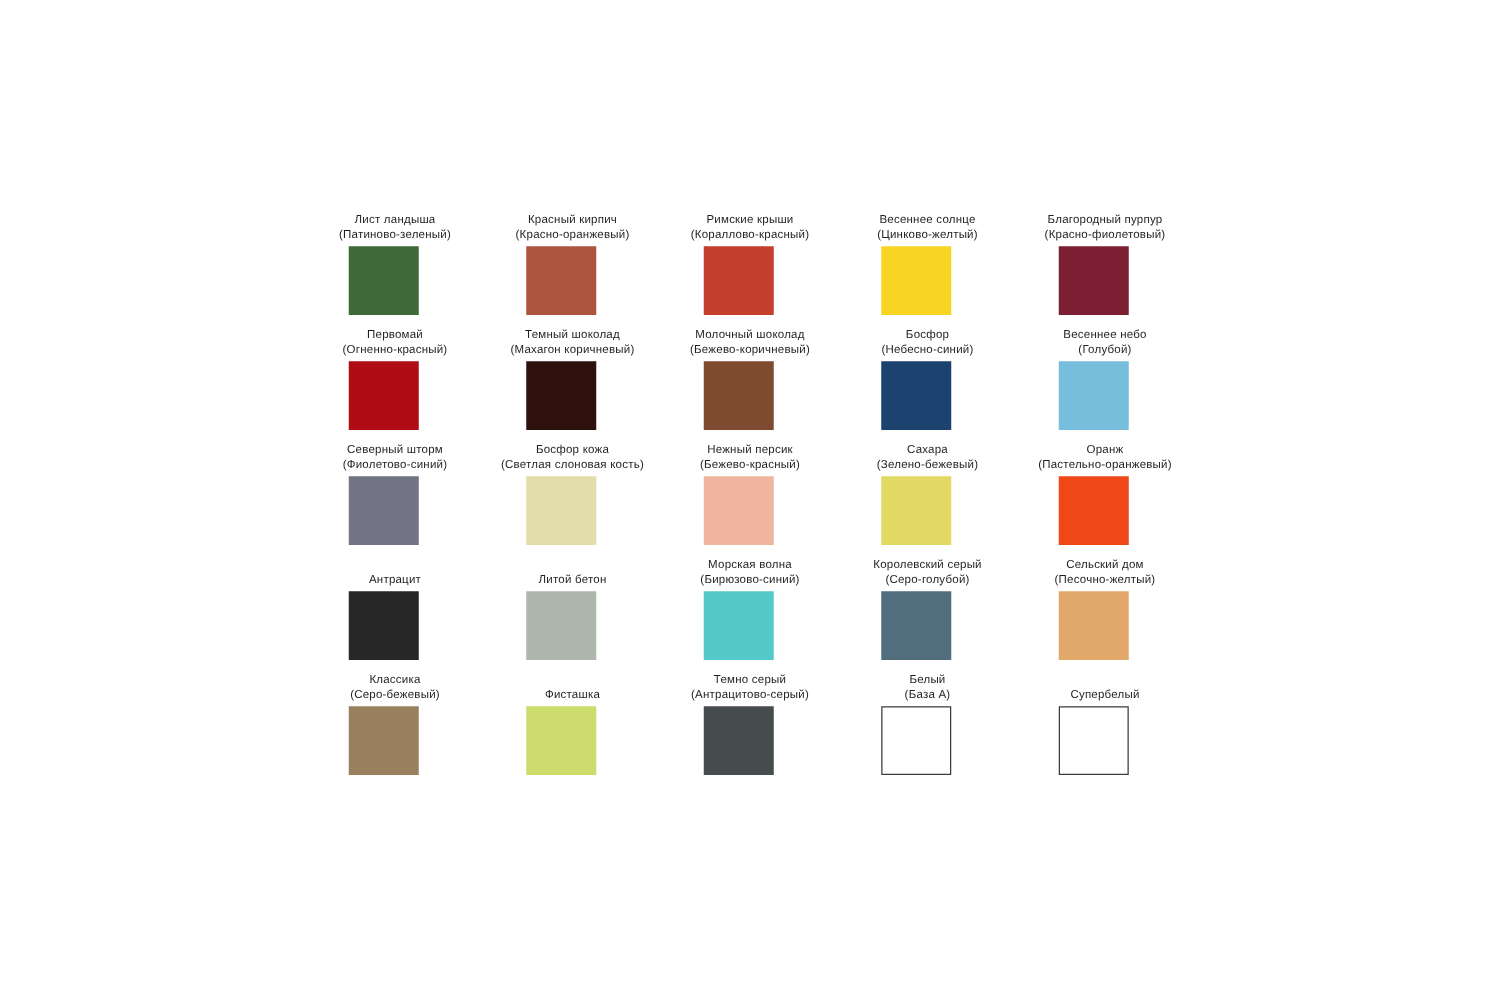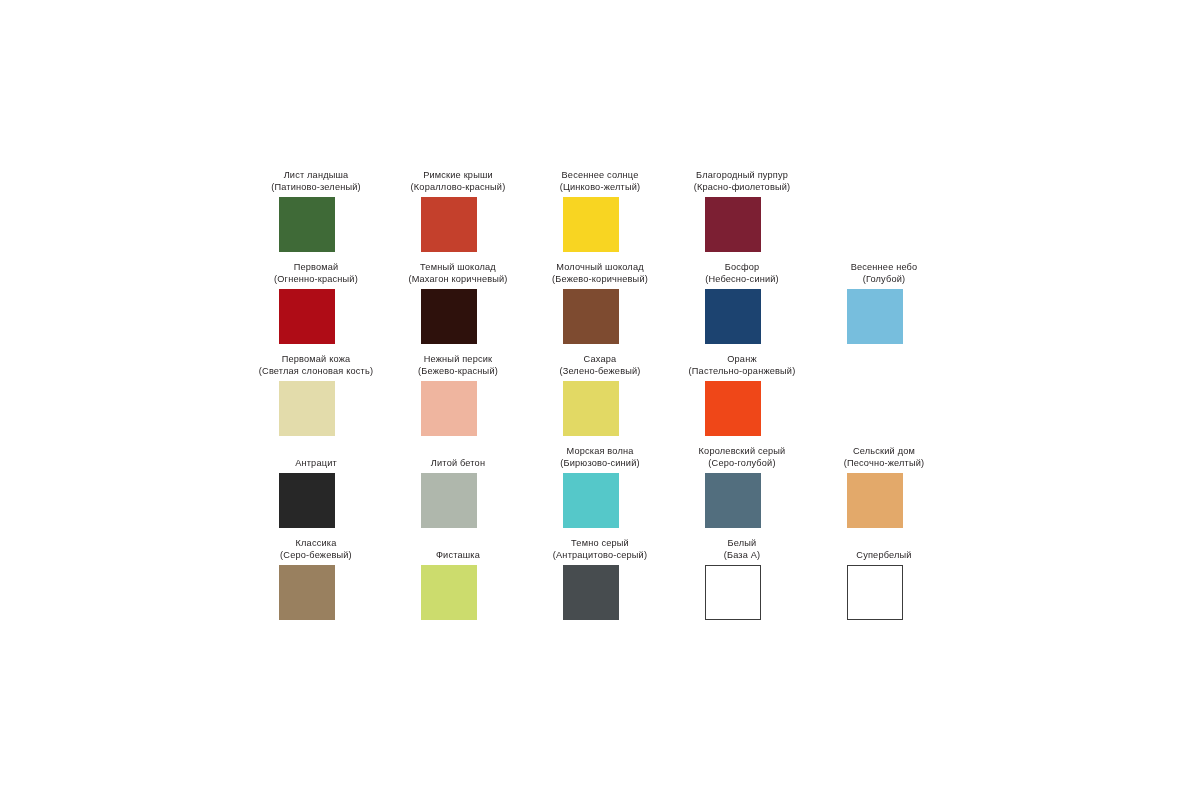--- a/index.html
+++ b/index.html
@@ -74,20 +74,27 @@
       <div class="palette-row">
         <div class="palette-cell">
           <div class="swatch-label">
             <span class="ln">Лист ландыша</span>
             <span class="ln">(Патиново-зеленый)</span>
           </div>
           <div class="swatch-chip" style="background: rgb(63, 106, 55);"></div>
         </div>
         <div class="palette-cell">
           <div class="swatch-label">
+            <span class="ln">Красный кирпич</span>
+            <span class="ln">(Красно-оранжевый)</span>
+          </div>
+          <div class="swatch-chip" style="background: rgb(172, 86, 64);"></div>
+        </div>
+        <div class="palette-cell">
+          <div class="swatch-label">
             <span class="ln">Римские крыши</span>
             <span class="ln">(Кораллово-красный)</span>
           </div>
           <div class="swatch-chip" style="background: rgb(196, 64, 44);"></div>
         </div>
         <div class="palette-cell">
           <div class="swatch-label">
             <span class="ln">Весеннее солнце</span>
             <span class="ln">(Цинково-желтый)</span>
           </div>
@@ -134,21 +141,28 @@
           <div class="swatch-label">
             <span class="ln">Весеннее небо</span>
             <span class="ln">(Голубой)</span>
           </div>
           <div class="swatch-chip" style="background: rgb(119, 190, 221);"></div>
         </div>
       </div>
       <div class="palette-row">
         <div class="palette-cell">
           <div class="swatch-label">
-            <span class="ln">Первомай кожа</span>
+            <span class="ln">Северный шторм</span>
+            <span class="ln">(Фиолетово-синий)</span>
+          </div>
+          <div class="swatch-chip" style="background: rgb(114, 115, 132);"></div>
+        </div>
+        <div class="palette-cell">
+          <div class="swatch-label">
+            <span class="ln">Босфор кожа</span>
             <span class="ln">(Светлая слоновая кость)</span>
           </div>
           <div class="swatch-chip" style="background: rgb(227, 220, 171);"></div>
         </div>
         <div class="palette-cell">
           <div class="swatch-label">
             <span class="ln">Нежный персик</span>
             <span class="ln">(Бежево-красный)</span>
           </div>
           <div class="swatch-chip" style="background: rgb(239, 181, 159);"></div>

